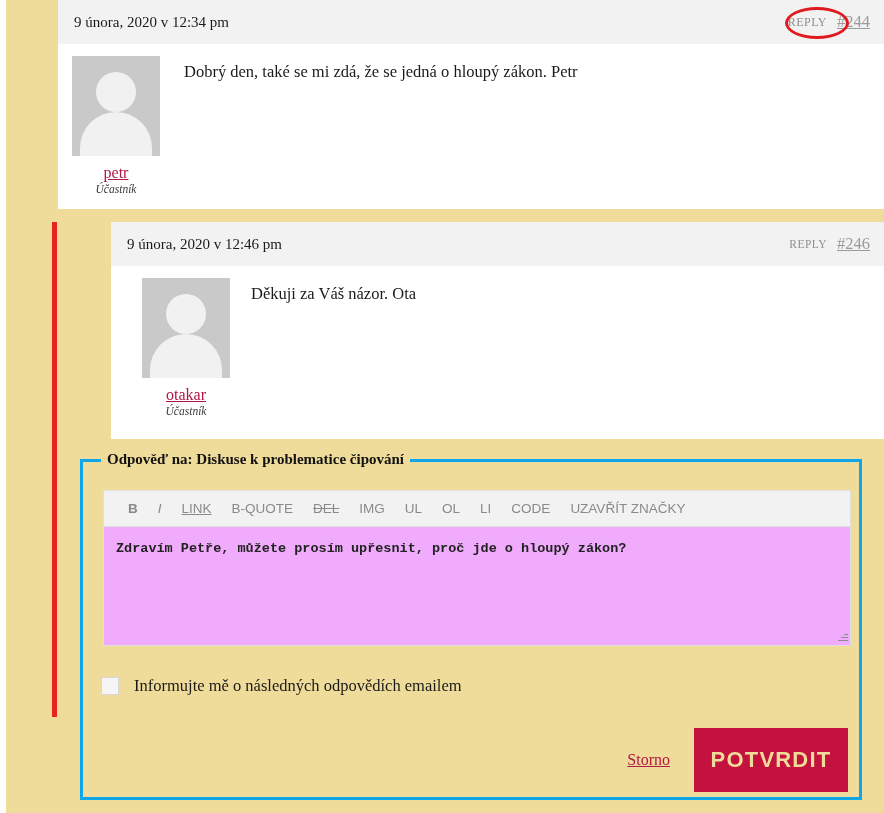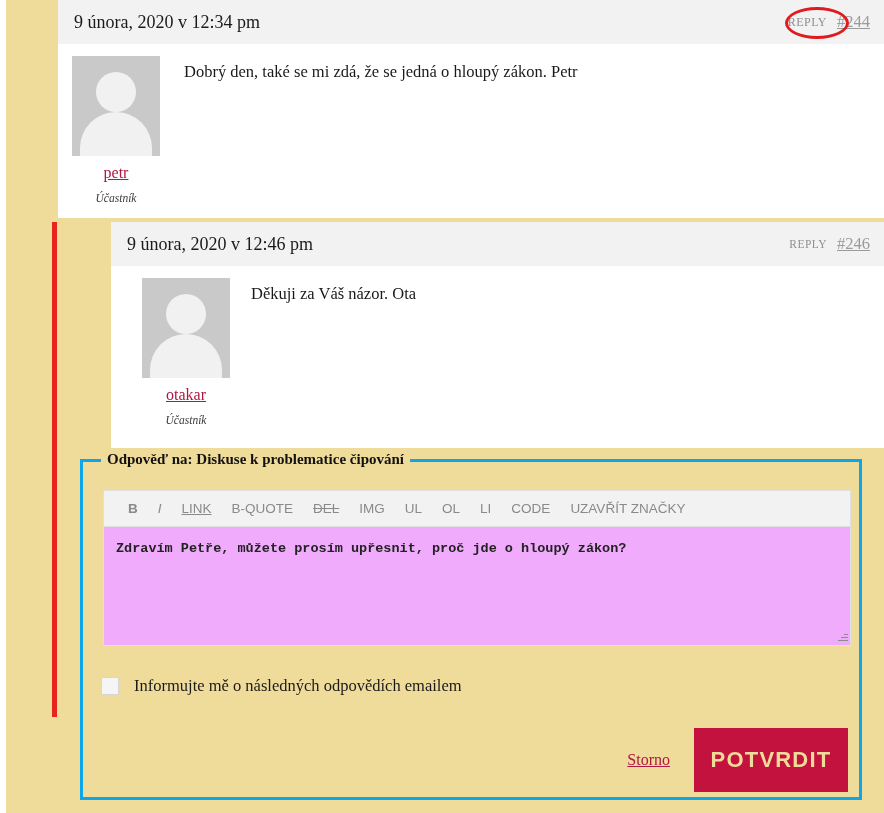--- a/index.html
+++ b/index.html
@@ -18,21 +18,21 @@
   
   .comment-outer {
     position:absolute; left:52px; top:0; width:826px; background:#ffffff;
   }
   .comment-head {
     background:#f2f2f2;
     height:44px;
     display:flex; align-items:center; justify-content:space-between;
     padding:0 14px 0 16px;
   }
-  .c-date { font-size:18px; color:#1a1a1a; }
+  .c-date { font-size:15px; color:#1a1a1a; }
   .c-meta { display:flex; align-items:center; gap:10px; }
   .reply-link {
     font-size:12px; letter-spacing:.5px; color:#8f8f8f;
     font-variant: small-caps; text-transform:uppercase;
     font-family:"Liberation Serif", serif;
     cursor:pointer;
   }
   .reply-link.sc { font-size:11.5px; }
   .perma {
     font-size:16.5px; color:#9b9b9b; text-decoration:underline; cursor:pointer;
@@ -50,21 +50,21 @@
     position:absolute; left:50%; top:56px; transform:translateX(-50%);
     width:72px; height:70px; border-radius:36px 36px 0 0; background:#f1f1f1;
   }
   .uname {
     display:block; text-align:center; width:88px;
     margin-top:8px; font-size:16px; color:#b01843; text-decoration:underline;
     cursor:pointer;
   }
   .urole {
     display:block; text-align:center; width:88px;
-    font-size:11.5px; font-style:italic; color:#3b3b3b; margin-top:10px;
+    font-size:11.5px; font-style:italic; color:#3b3b3b; margin-top:1px;
   }
   .ctext { font-size:16.5px; color:#1a1a1a; padding-top:6px; padding-right:20px; }
 
   
   .annot-ellipse {
     position:absolute; left:779px; top:7px; width:64px; height:32px;
     border:3px solid #e01b20; border-radius:50%;
     pointer-events:none;
   }
 

